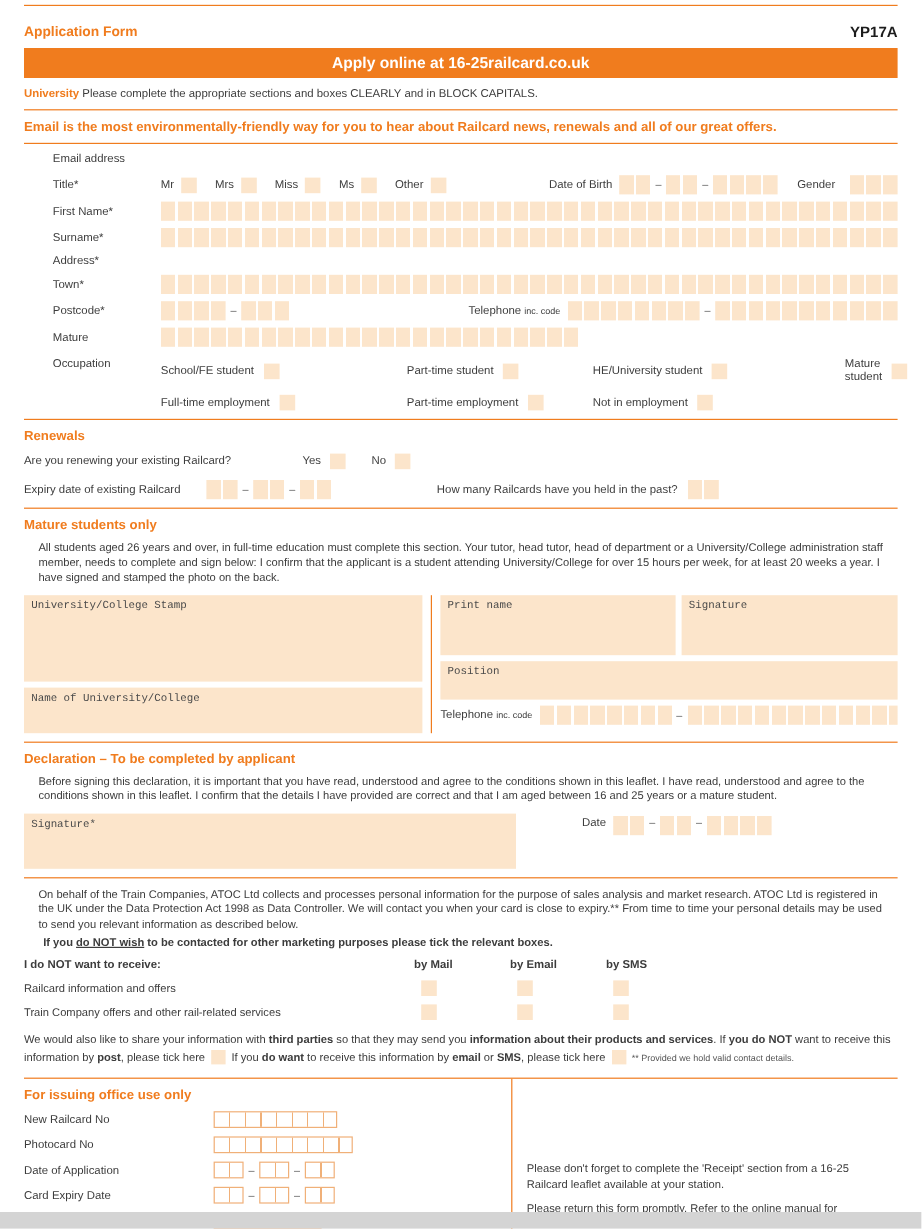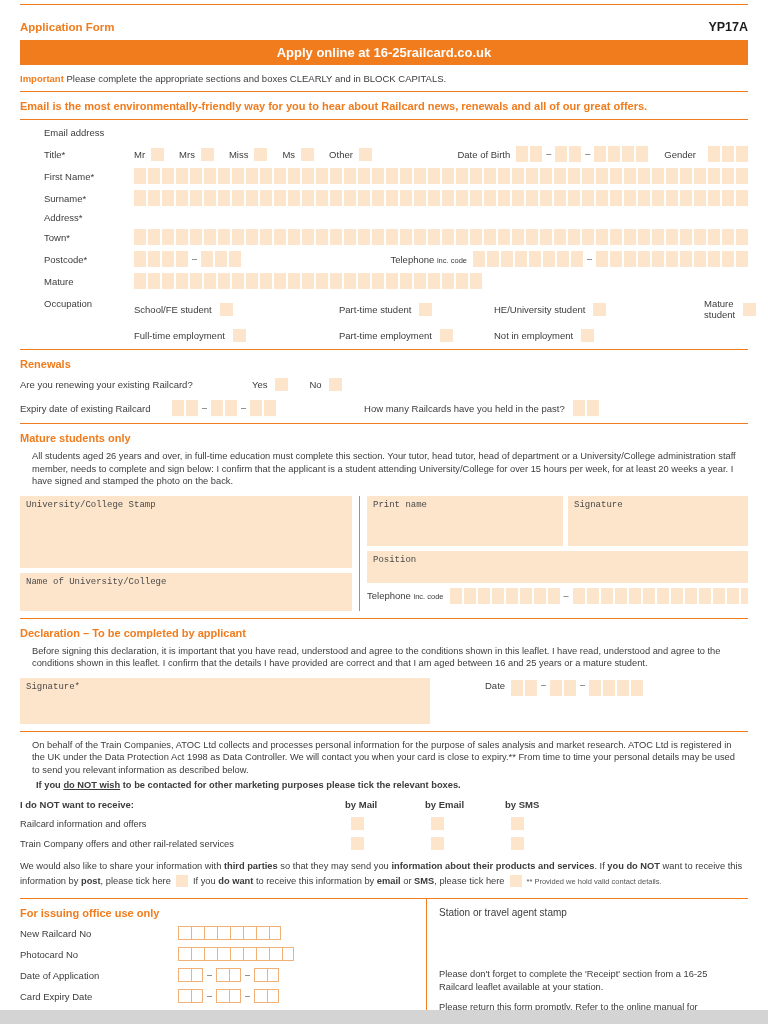--- a/index.html
+++ b/index.html
@@ -99,21 +99,21 @@
 <div class="page">
   <div class="topline"></div>
 
   <div class="hdr-row">
     <span class="hdr-title">Application Form</span>
     <span class="hdr-code">YP17A</span>
   </div>
 
   <div class="banner">Apply online at 16-25railcard.co.uk</div>
 
-  <p class="important"><span class="acc">Important</span><span> Please complete the appropriate sections and boxes CLEARLY and in BLOCK CAPITALS.</span></p>
+  <p class="important"><span class="acc">University</span><span> Please complete the appropriate sections and boxes CLEARLY and in BLOCK CAPITALS.</span></p>
   <div class="rule"></div>
 
   <h2 class="sec">Email is the most environmentally-friendly way for you to hear about Railcard news, renewals and all of our great offers.</h2>
   <div class="rule"></div>
 
   <div class="frow">
     <span class="lbl">Email address</span>
     <div class="stack">
       <div class="boxes fill"></div>
       <div class="boxes fill"></div>
@@ -359,21 +359,20 @@
         <span class="obox ob2"></span>
         <span class="dash">–</span>
         <span class="obox ob2"></span>
       </div>
       <div class="o-row">
         <span class="o-lbl">Station/Agency NLC or Code No</span>
         <span class="obox ob7"></span>
       </div>
     </div>
     <div class="office-right">
-      <span class="stamp-lbl">Station or travel agent stamp</span>
       <div class="office-notes">
         <p>Please don't forget to complete the 'Receipt' section from a 16-25 Railcard leaflet available at your station.</p>
         <p>Please return this form promptly. Refer to the online manual for details.</p>
       </div>
     </div>
   </div>
 
 </div>
 
 <div class="page-end"></div>

